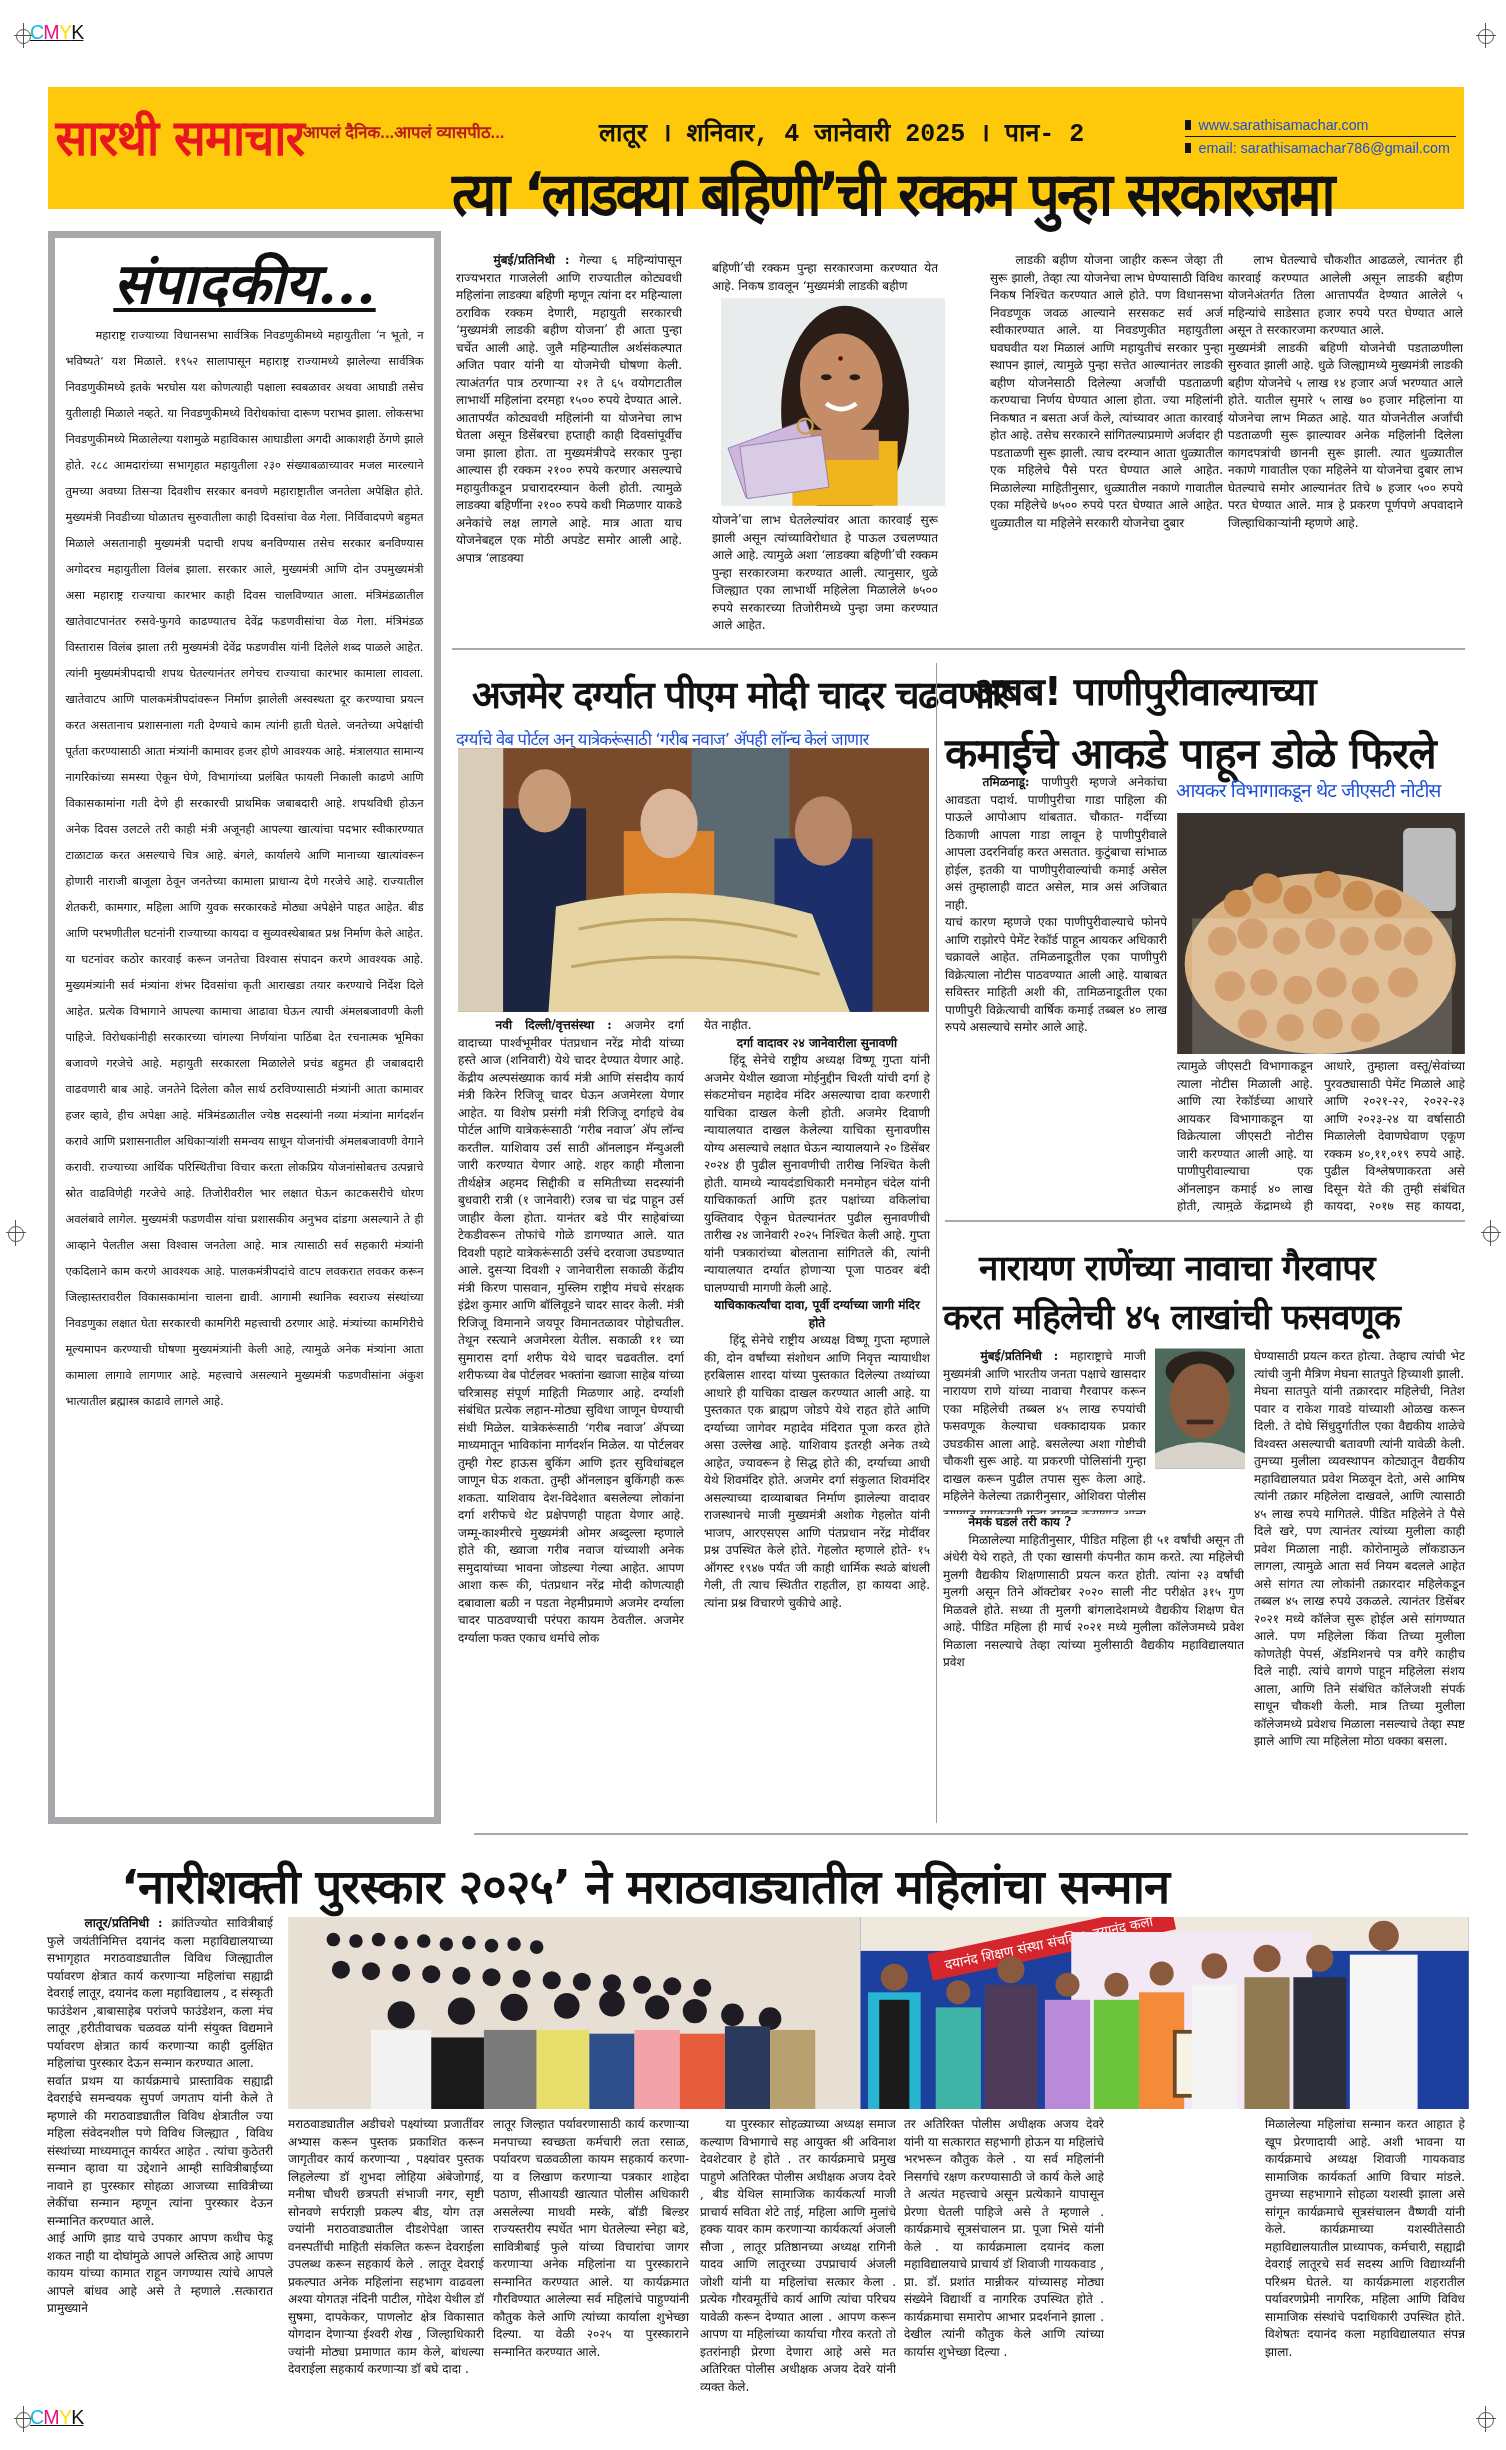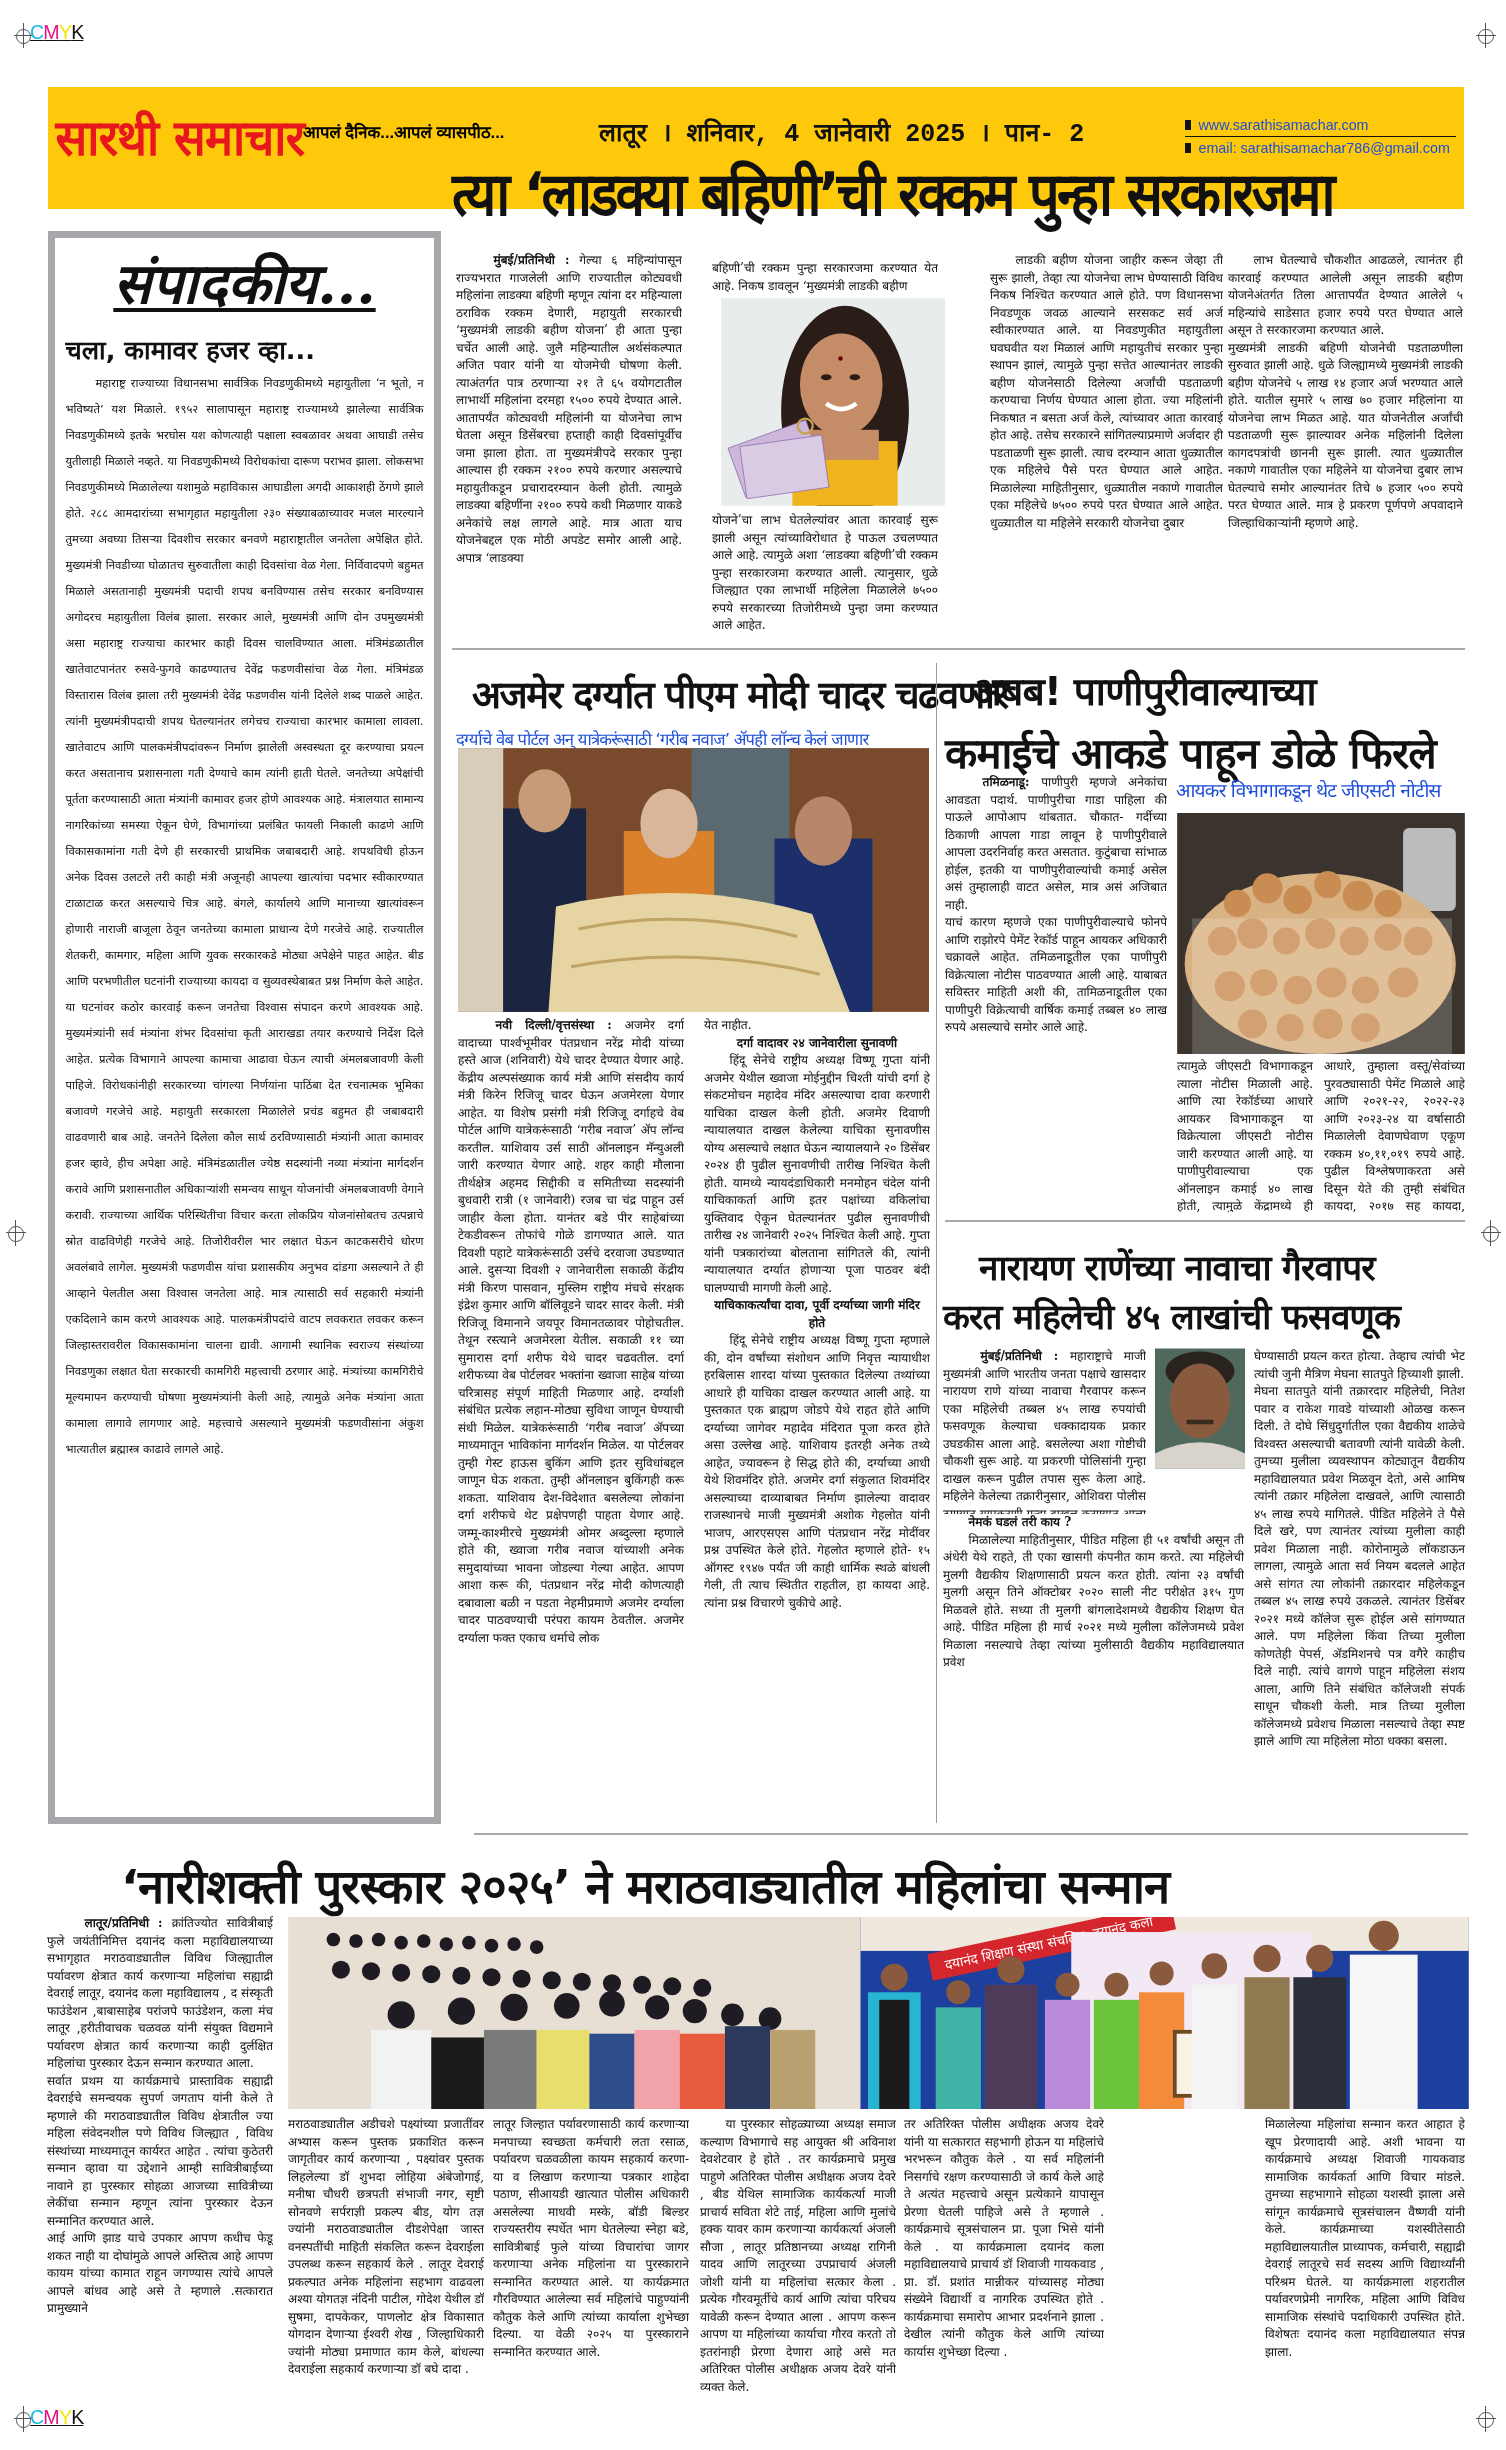--- a/index.html
+++ b/index.html
@@ -10,21 +10,21 @@
   .reg::before { content: ""; position: absolute; left: 9px; top: 0; width: 0.8px; height: 25.6px; background: #555; }
   .reg::after { content: ""; position: absolute; left: 2.3px; top: 6px; width: 13.6px; height: 13.6px; border: 0.8px solid #555; border-radius: 50%; }
   .reg .h { position: absolute; left: 0; top: 12px; width: 19.6px; height: 0.8px; background: #555; }
 
   .cmyk { position: absolute; font-family: "Liberation Sans", sans-serif; font-size: 19.6px; letter-spacing: -0.8px; text-decoration: underline; }
   .cmyk .c { color: #17b6e8; } .cmyk .m { color: #e6117f; } .cmyk .y { color: #f6e500; } .cmyk .k { color: #111; }
 
   
   .masthead { position: absolute; left: 48px; top: 87px; width: 1416px; height: 122px; background: #fec90b; }
   .brand { position: absolute; left: 7.5px; top: 16.6px; font-family: "DejaVu Sans", sans-serif; font-weight: bold; font-size: 47px; color: #e8171e; letter-spacing: -0.8px; transform: scaleY(1.05); }
-  .tagline { position: absolute; left: 255px; top: 33px; font-family: "Liberation Sans", sans-serif; font-size: 16.6px; font-weight: bold; color: #000000; }
+  .tagline { position: absolute; left: 255px; top: 33px; font-family: "Liberation Sans", sans-serif; font-size: 16.6px; font-weight: bold; color: #b91c1c; }
   .dateline { position: absolute; left: 551px; top: 27px; font-family: Liberation Mono, monospace; font-size: 25px; font-weight: bold; color: #111; }
   .contact { position: absolute; left: 1137px; top: 27px; width: 271px; font-family: "Liberation Sans", sans-serif; font-size: 14.3px; color: #1d4ed8; }
   .contact .row { display: flex; align-items: center; gap: 7.5px; height: 22.6px; }
   .contact .row:first-child { border-bottom: 1.5px solid #111; }
   .contact .sq { width: 6px; height: 10.5px; background: #111; }
 
   
   .editorial { position: absolute; left: 48px; top: 231px; width: 393px; height: 1593px; border: 7.5px solid #a7a8ac; background: #fff; border-top-width: 7.5px; }
   .ed-title { font-family: "DejaVu Serif", serif; font-style: italic; font-weight: bold; font-size: 56px; text-align: center; margin-top: 4.5px; text-decoration: underline; text-decoration-thickness: 3.8px; text-underline-offset: 4.5px; }
   .ed-headline { font-family: "DejaVu Sans", sans-serif; font-weight: bold; font-size: 25.6px; padding: 13.6px 10.5px 0 10.5px; }
@@ -78,21 +78,20 @@
       </div>
     <div class="row">
         <span class="sq"></span>
         <span>email: sarathisamachar786@gmail.com</span>
       </div>
   </div>
 </header>
 
 <aside class="editorial">
   <div class="ed-title">संपादकीय...</div>
-  <div class="ed-headline">चला, कामावर हजर व्हा...</div>
   <p class="ed-body">महाराष्ट्र राज्याच्या विधानसभा सार्वत्रिक निवडणुकीमध्ये महायुतीला ‘न भूतो, न भविष्यते’ यश मिळाले. १९५२ सालापासून महाराष्ट्र राज्यामध्ये झालेल्या सार्वत्रिक निवडणुकीमध्ये इतके भरघोस यश कोणत्याही पक्षाला स्वबळावर अथवा आघाडी तसेच युतीलाही मिळाले नव्हते. या निवडणुकीमध्ये विरोधकांचा दारूण पराभव झाला. लोकसभा निवडणुकीमध्ये मिळालेल्या यशामुळे महाविकास आघाडीला अगदी आकाशही ठेंगणे झाले होते. २८८ आमदारांच्या सभागृहात महायुतीला २३० संख्याबळाच्यावर मजल मारल्याने तुमच्या अवघ्या तिसऱ्या दिवशीच सरकार बनवणे महाराष्ट्रातील जनतेला अपेक्षित होते. मुख्यमंत्री निवडीच्या घोळातच सुरुवातीला काही दिवसांचा वेळ गेला. निर्विवादपणे बहुमत मिळाले असतानाही मुख्यमंत्री पदाची शपथ बनविण्यास तसेच सरकार बनविण्यास अगोदरच महायुतीला विलंब झाला. सरकार आले, मुख्यमंत्री आणि दोन उपमुख्यमंत्री असा महाराष्ट्र राज्याचा कारभार काही दिवस चालविण्यात आला. मंत्रिमंडळातील खातेवाटपानंतर रुसवे-फुगवे काढण्यातच देवेंद्र फडणवीसांचा वेळ गेला. मंत्रिमंडळ विस्तारास विलंब झाला तरी मुख्यमंत्री देवेंद्र फडणवीस यांनी दिलेले शब्द पाळले आहेत. त्यांनी मुख्यमंत्रीपदाची शपथ घेतल्यानंतर लगेचच राज्याचा कारभार कामाला लावला. खातेवाटप आणि पालकमंत्रीपदांवरून निर्माण झालेली अस्वस्थता दूर करण्याचा प्रयत्न करत असतानाच प्रशासनाला गती देण्याचे काम त्यांनी हाती घेतले. जनतेच्या अपेक्षांची पूर्तता करण्यासाठी आता मंत्र्यांनी कामावर हजर होणे आवश्यक आहे. मंत्रालयात सामान्य नागरिकांच्या समस्या ऐकून घेणे, विभागांच्या प्रलंबित फायली निकाली काढणे आणि विकासकामांना गती देणे ही सरकारची प्राथमिक जबाबदारी आहे. शपथविधी होऊन अनेक दिवस उलटले तरी काही मंत्री अजूनही आपल्या खात्यांचा पदभार स्वीकारण्यात टाळाटाळ करत असल्याचे चित्र आहे. बंगले, कार्यालये आणि मानाच्या खात्यांवरून होणारी नाराजी बाजूला ठेवून जनतेच्या कामाला प्राधान्य देणे गरजेचे आहे. राज्यातील शेतकरी, कामगार, महिला आणि युवक सरकारकडे मोठ्या अपेक्षेने पाहत आहेत. बीड आणि परभणीतील घटनांनी राज्याच्या कायदा व सुव्यवस्थेबाबत प्रश्न निर्माण केले आहेत. या घटनांवर कठोर कारवाई करून जनतेचा विश्वास संपादन करणे आवश्यक आहे. मुख्यमंत्र्यांनी सर्व मंत्र्यांना शंभर दिवसांचा कृती आराखडा तयार करण्याचे निर्देश दिले आहेत. प्रत्येक विभागाने आपल्या कामाचा आढावा घेऊन त्याची अंमलबजावणी केली पाहिजे. विरोधकांनीही सरकारच्या चांगल्या निर्णयांना पाठिंबा देत रचनात्मक भूमिका बजावणे गरजेचे आहे. महायुती सरकारला मिळालेले प्रचंड बहुमत ही जबाबदारी वाढवणारी बाब आहे. जनतेने दिलेला कौल सार्थ ठरविण्यासाठी मंत्र्यांनी आता कामावर हजर व्हावे, हीच अपेक्षा आहे. मंत्रिमंडळातील ज्येष्ठ सदस्यांनी नव्या मंत्र्यांना मार्गदर्शन करावे आणि प्रशासनातील अधिकाऱ्यांशी समन्वय साधून योजनांची अंमलबजावणी वेगाने करावी. राज्याच्या आर्थिक परिस्थितीचा विचार करता लोकप्रिय योजनांसोबतच उत्पन्नाचे स्रोत वाढविणेही गरजेचे आहे. तिजोरीवरील भार लक्षात घेऊन काटकसरीचे धोरण अवलंबावे लागेल. मुख्यमंत्री फडणवीस यांचा प्रशासकीय अनुभव दांडगा असल्याने ते ही आव्हाने पेलतील असा विश्वास जनतेला आहे. मात्र त्यासाठी सर्व सहकारी मंत्र्यांनी एकदिलाने काम करणे आवश्यक आहे. पालकमंत्रीपदांचे वाटप लवकरात लवकर करून जिल्हास्तरावरील विकासकामांना चालना द्यावी. आगामी स्थानिक स्वराज्य संस्थांच्या निवडणुका लक्षात घेता सरकारची कामगिरी महत्त्वाची ठरणार आहे. मंत्र्यांच्या कामगिरीचे मूल्यमापन करण्याची घोषणा मुख्यमंत्र्यांनी केली आहे, त्यामुळे अनेक मंत्र्यांना आता कामाला लागावे लागणार आहे. महत्त्वाचे असल्याने मुख्यमंत्री फडणवीसांना अंकुश भात्यातील ब्रह्मास्त्र काढावे लागले आहे.</p>
 </aside>
 
 <h1 class="lead-headline">त्या ‘लाडक्या बहिणी’ची रक्कम पुन्हा सरकारजमा</h1>
 <div class="col" style="left:456px;top:252px;width:226px;height:392px;overflow:hidden;">
     <p><b>मुंबई/प्रतिनिधी : </b>गेल्या ६ महिन्यांपासून राज्यभरात गाजलेली आणि राज्यातील कोट्यवधी महिलांना लाडक्या बहिणी म्हणून त्यांना दर महिन्याला ठराविक रक्कम देणारी, महायुती सरकारची ‘मुख्यमंत्री लाडकी बहीण योजना’ ही आता पुन्हा चर्चेत आली आहे. जुलै महिन्यातील अर्थसंकल्पात अजित पवार यांनी या योजमेची घोषणा केली. त्याअंतर्गत पात्र ठरणाऱ्या २१ ते ६५ वयोगटातील लाभार्थी महिलांना दरमहा १५०० रुपये देण्यात आले. आतापर्यंत कोट्यवधी महिलांनी या योजनेचा लाभ घेतला असून डिसेंबरचा हप्ताही काही दिवसांपूर्वीच जमा झाला होता. ता मुख्यमंत्रीपदे सरकार पुन्हा आल्यास ही रक्कम २१०० रुपये करणार असल्याचे महायुतीकडून प्रचारादरम्यान केली होती. त्यामुळे लाडक्या बहिणींना २१०० रुपये कधी मिळणार याकडे अनेकांचे लक्ष लागले आहे. मात्र आता याच योजनेबद्दल एक मोठी अपडेट समोर आली आहे. अपात्र ‘लाडक्या</p>
   </div>
 <div class="col" style="left:712px;top:252px;width:226px;height:38px;overflow:hidden;margin-top:8px;">
     <p style="text-indent:0">बहिणी’ची रक्कम पुन्हा सरकारजमा करण्यात येत आहे. निकष डावलून ‘मुख्यमंत्री लाडकी बहीण</p>
   </div>

